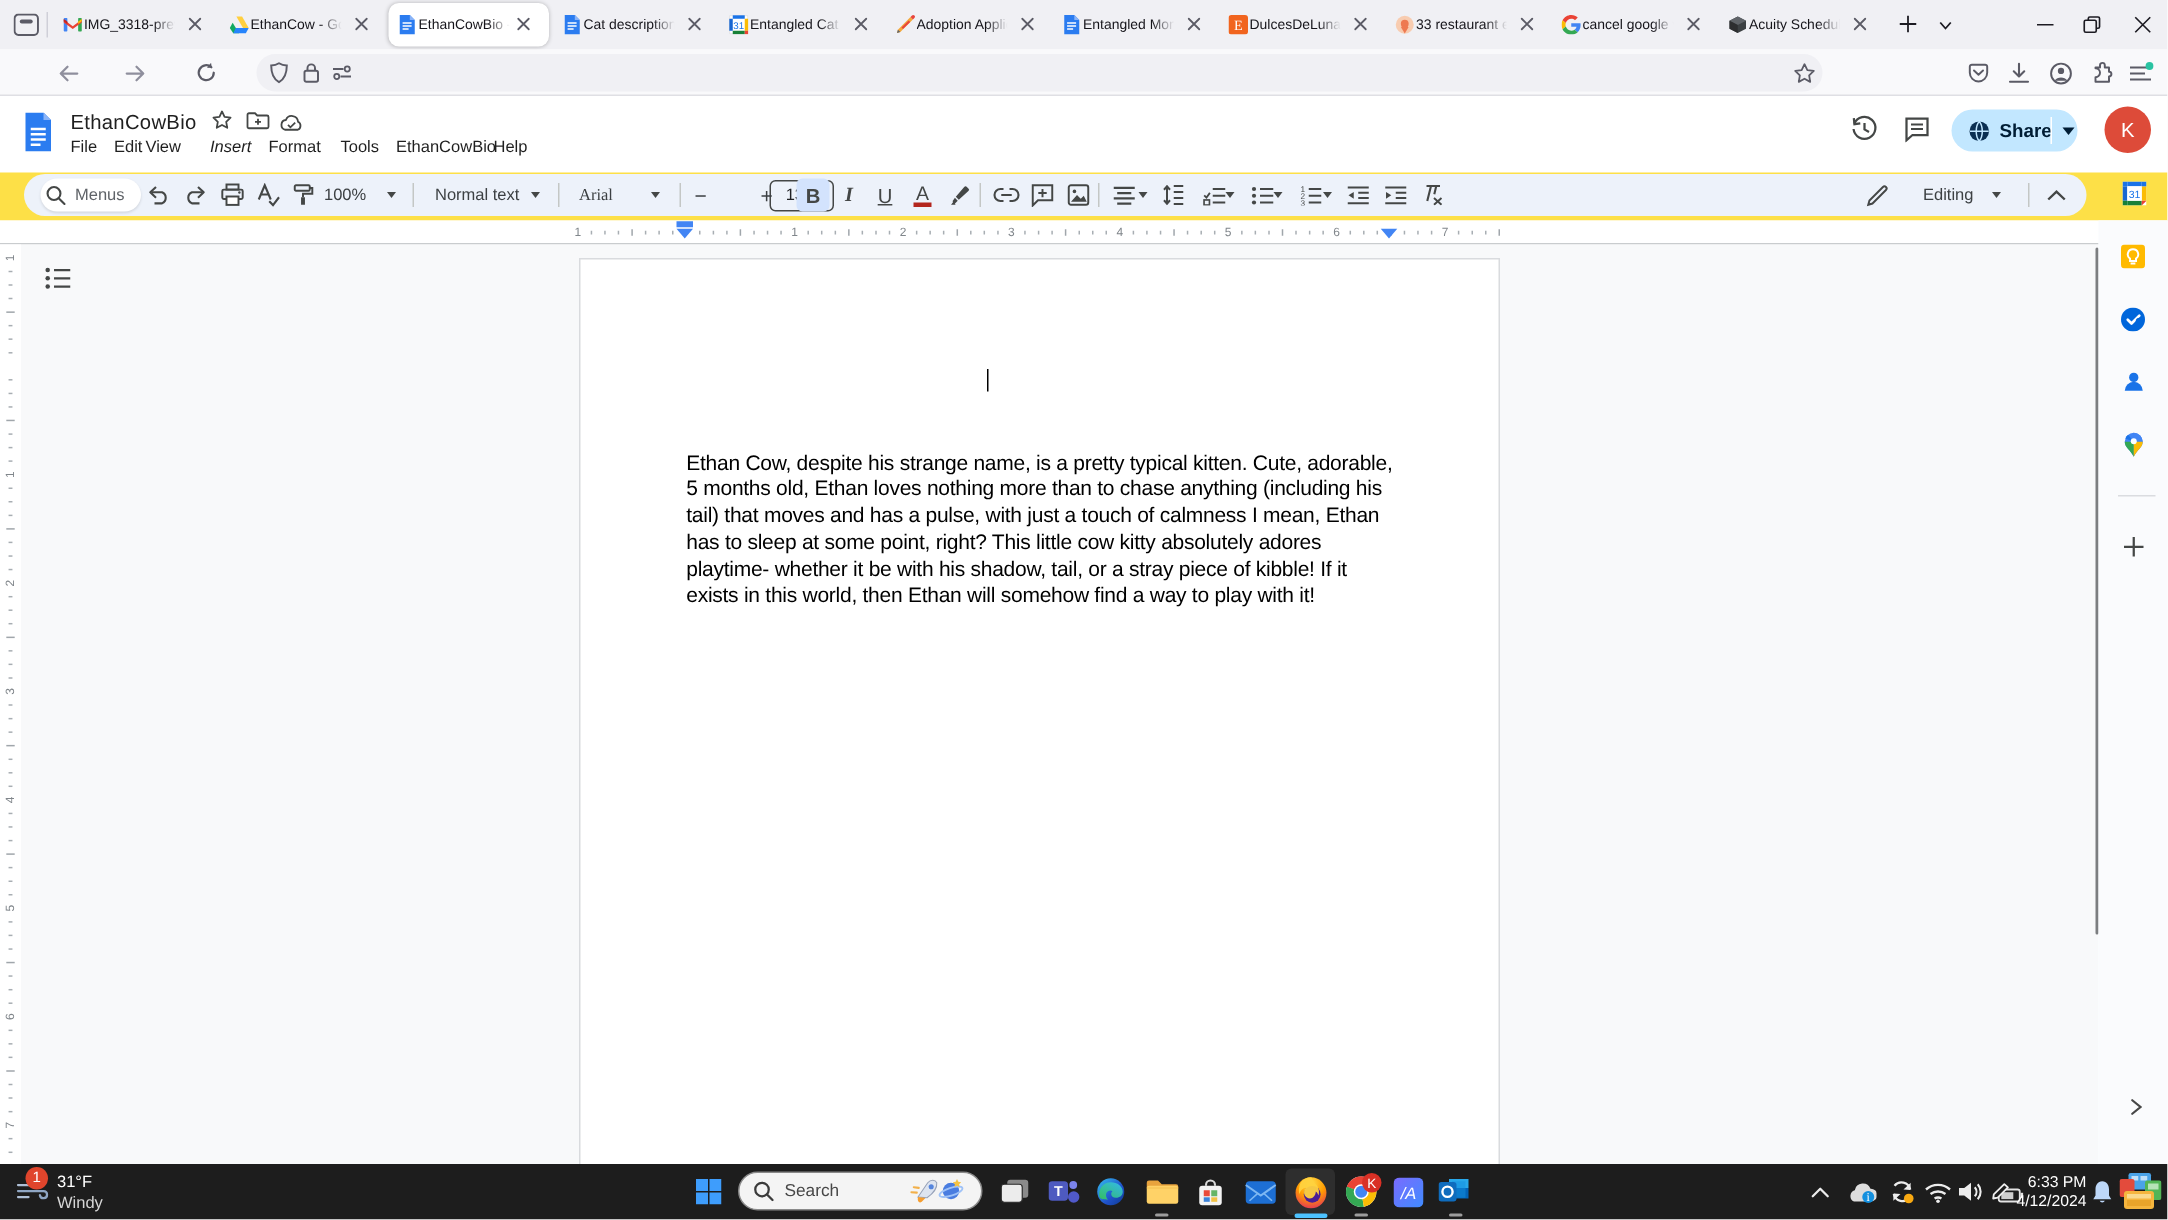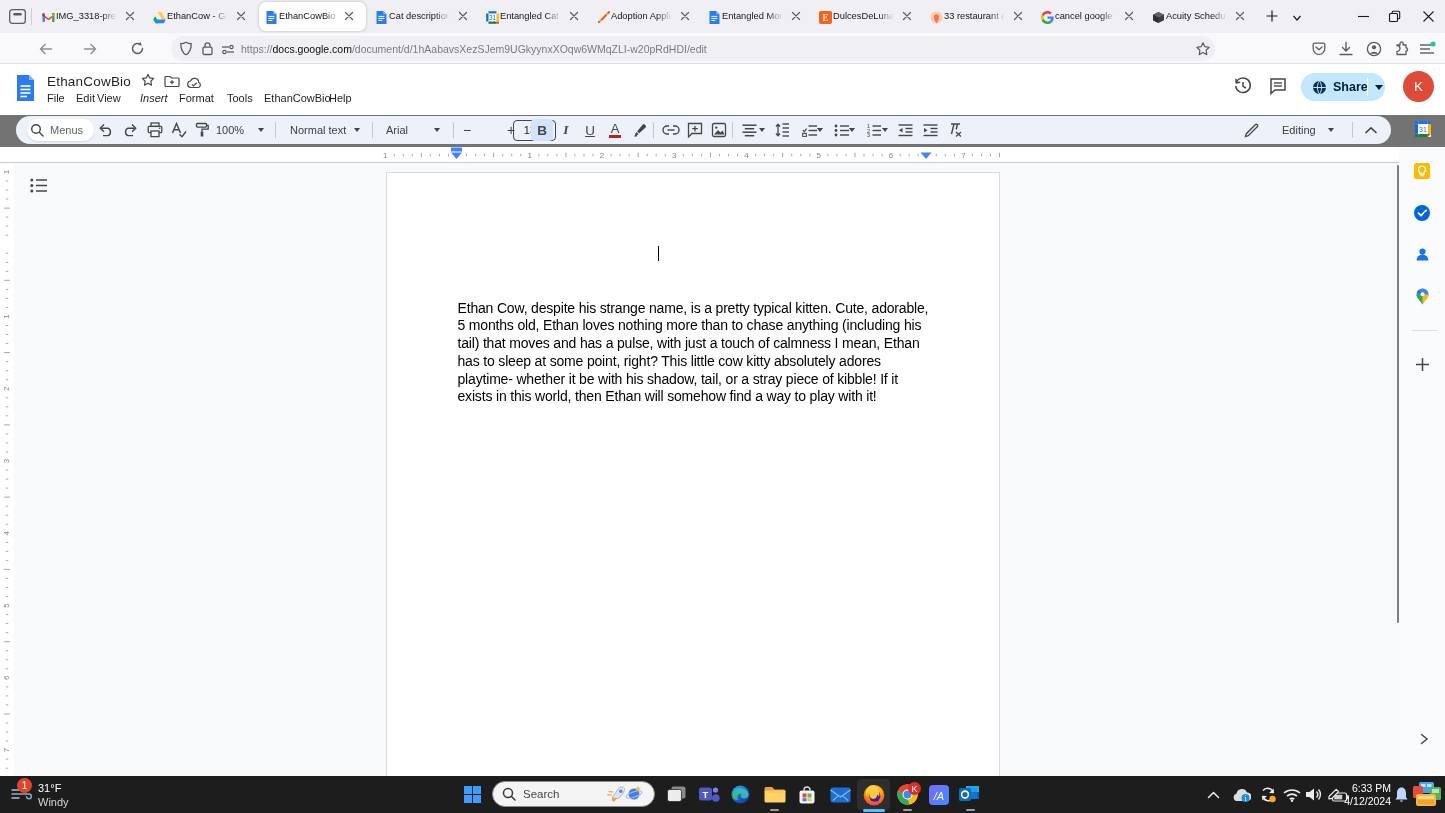--- a/index.html
+++ b/index.html
@@ -15,21 +15,21 @@
 .tab.active{background:#fff;box-shadow:0 0 3px rgba(0,0,0,0.25);}
 .winctl{position:absolute;top:0;height:33px;width:46px;display:flex;align-items:center;justify-content:center;color:#1c1b22;}
 
 #navbar{left:0;top:33px;width:1445px;height:31px;background:#f9f9fb;border-bottom:1px solid #dfdfe4;}
 #urlbar{position:absolute;left:171px;top:3px;width:1044px;height:25px;background:#f0f0f4;border-radius:13px;}
 .nicon{position:absolute;top:0;height:31px;display:flex;align-items:center;justify-content:center;}
 
 #dhead{left:0;top:64px;width:1445px;height:51px;background:#fff;}
 #dtitle{position:absolute;left:47px;top:9.6px;font-size:13.5px;color:#1f1f1f;letter-spacing:.2px;}
 .dmenu{position:absolute;top:28.3px;height:15px;font-size:11px;color:#1f1f1f;}
-#toolrow{left:0;top:115px;width:1445px;height:32px;background:#737373;}
+#toolrow{left:0;top:115px;width:1445px;height:32px;background:#fde047;}
 #toolpill{position:absolute;left:16px;top:1px;width:1375px;height:28px;background:#edf2fa;border-radius:14px;}
 .ti{position:absolute;top:0;height:28px;display:flex;align-items:center;justify-content:center;color:#444746;}
 .tsep{position:absolute;top:6px;width:1px;height:16px;background:#c4c7c5;}
 .tcaret{position:absolute;top:12px;width:0;height:0;border-left:3.7px solid transparent;border-right:3.7px solid transparent;border-top:4.2px solid #444746;}
 .ttext{position:absolute;top:0;height:28px;display:flex;align-items:center;font-size:11px;color:#3c4043;}
 
 #hruler{left:0;top:147px;width:1445px;height:16px;background:#fff;}
 #rulline{left:0;top:162px;width:1399px;height:1px;background:#c9ccce;}
 
 #canvas{left:0;top:163px;width:1399px;height:613px;background:#f8f9fa;}
@@ -245,21 +245,20 @@
   <div class="abs" style="left:29.5px;top:5px;"><svg width="13" height="15" viewBox="0 0 13 15" style="">
           <rect x="2" y="6.2" width="9" height="7.3" rx="1.2" fill="none" stroke="#5b5b66" stroke-width="1.3"></rect>
           <path d="M4 6 V4.4 A2.5 2.5 0 0 1 9 4.4 V6" fill="none" stroke="#5b5b66" stroke-width="1.3"></path>
         </svg></div>
   <div class="abs" style="left:50px;top:6px;"><svg width="14" height="13" viewBox="0 0 14 13" style="">
           <line x1="1" y1="4" x2="8" y2="4" stroke="#5b5b66" stroke-width="1.3"></line>
           <circle cx="10.5" cy="4" r="1.7" fill="none" stroke="#5b5b66" stroke-width="1.2"></circle>
           <line x1="6" y1="9" x2="13" y2="9" stroke="#5b5b66" stroke-width="1.3"></line>
           <circle cx="3.5" cy="9" r="1.7" fill="none" stroke="#5b5b66" stroke-width="1.2"></circle>
         </svg></div>
-  <div class="abs" style="left:70px;top:0;height:25px;display:flex;align-items:center;font-size:10.5px;color:#7a7a83;white-space:pre;">https://<span style="color:#0c0c0d;">docs.google.com</span>/document/d/1hAabavsXezSJem9UGkyynxXOqw6WMqZLI-w20pRdHDI/edit</div>
   <div class="abs" style="left:1024px;top:4.5px;"><svg width="16" height="16" viewBox="0 0 16 16" style="">
           <path d="M8 1.8 L9.9 5.7 L14.2 6.3 L11.1 9.3 L11.8 13.6 L8 11.5 L4.2 13.6 L4.9 9.3 L1.8 6.3 L6.1 5.7 Z" fill="none" stroke="#5b5b66" stroke-width="1.2" stroke-linejoin="round"></path>
         </svg></div>
 </div>
 <div class="nicon" style="left:1311px;width:16px;">
       <svg width="16" height="16" viewBox="0 0 16 16" style="">
         <path d="M2.2 3.5 A1.4 1.4 0 0 1 3.6 2.1 H12.4 A1.4 1.4 0 0 1 13.8 3.5 V7.5 A5.8 5.8 0 0 1 2.2 7.5 Z" fill="none" stroke="#5b5b66" stroke-width="1.3"></path>
         <path d="M5 6 L8 8.8 L11 6" fill="none" stroke="#5b5b66" stroke-width="1.3" stroke-linecap="round" stroke-linejoin="round"></path>
       </svg>
     </div>
@@ -386,21 +385,21 @@
           <path d="M12.5 3.3 H14.2 V7.2 L8 7.2 V9.5" fill="none" stroke="#444746" stroke-width="1.3"></path>
           <rect x="6.7" y="9.5" width="2.6" height="5" fill="#444746"></rect>
         </svg>
       </div>
 <div class="ttext" style="left:200px;">100%</div>
 <div class="tcaret" style="left:242px;"></div>
 <div class="tsep" style="left:259px;"></div>
 <div class="ttext" style="left:274px;">Normal text</div>
 <div class="tcaret" style="left:338px;"></div>
 <div class="tsep" style="left:356px;"></div>
-<div class="ttext" style="left:370px;">Arial</div>
+<div class="ttext" style="left:370px;font-family:Liberation Serif, serif;">Arial</div>
 <div class="tcaret" style="left:418px;"></div>
 <div class="tsep" style="left:437px;"></div>
 <div class="ttext" style="left:447px;font-size:14px;">−</div>
 <div class="abs" style="left:459px;top:3.5px;width:43px;height:21px;border:1px solid #444746;border-radius:4px;display:flex;align-items:center;justify-content:center;font-size:11px;color:#202124;margin-left:38px;">13.5</div>
 <div class="ttext" style="left:491px;font-size:14px;">+</div>
 <div class="abs" style="left:515px;top:3px;width:22px;height:22px;background:#d3e3fd;border-radius:4px;"></div>
 <div class="ti" style="left:517px;width:18px;">
         <span style="font-weight:bold;font-size:13.5px;color:#444746;">B</span>
       </div>
 <div class="ti" style="left:541px;width:18px;">

